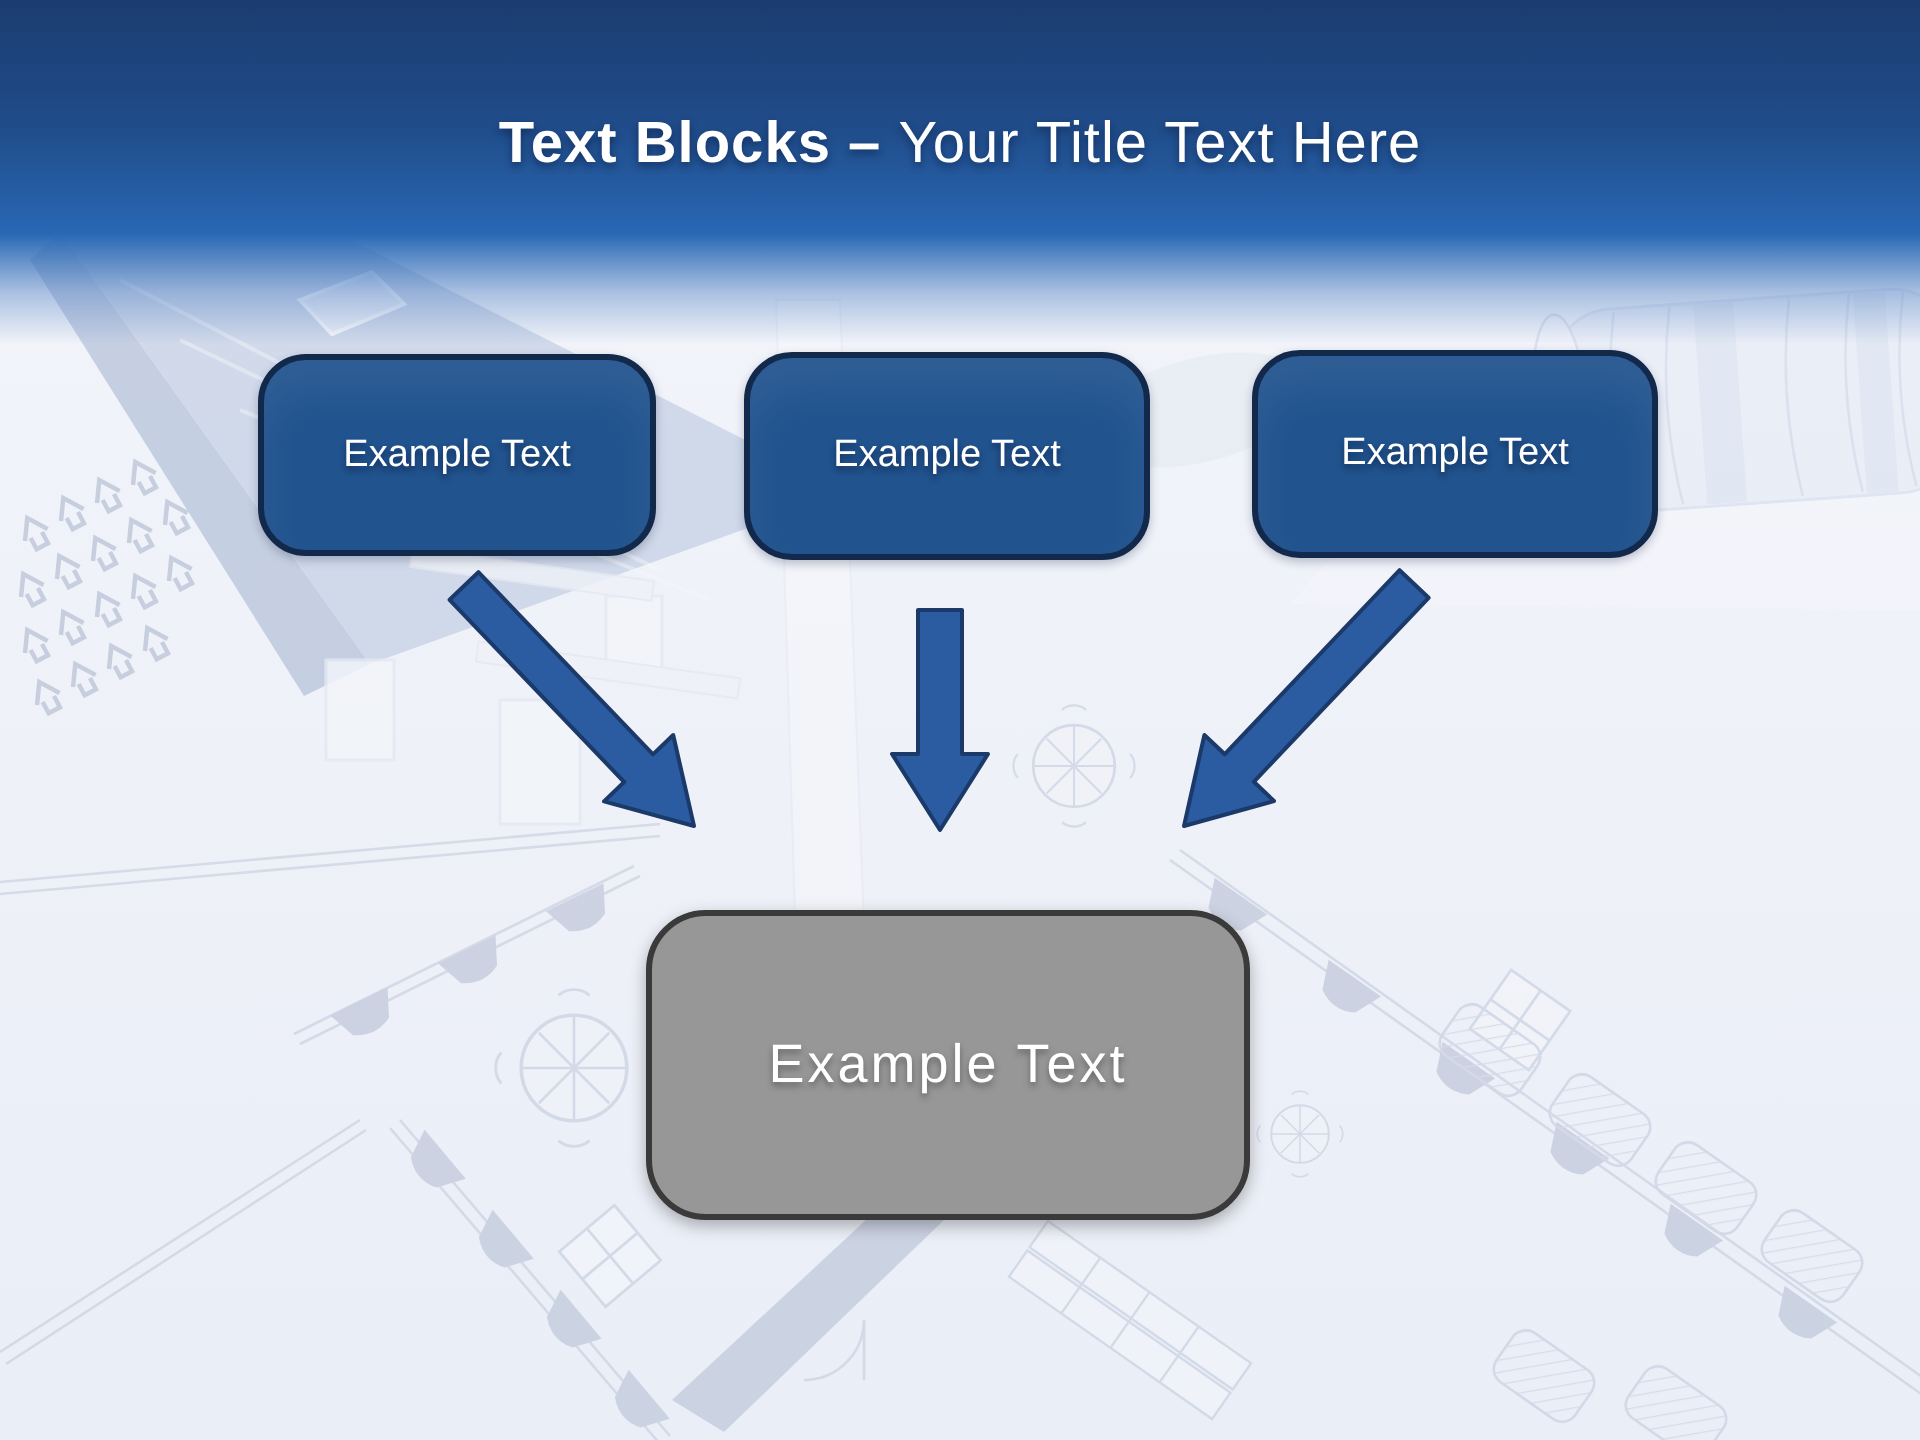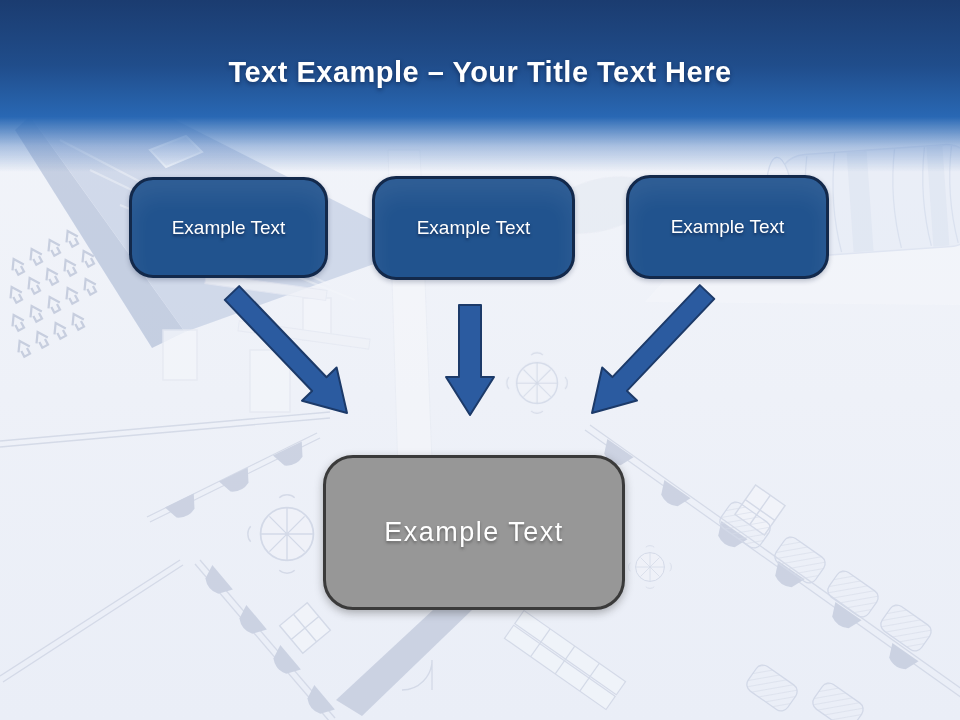--- a/index.html
+++ b/index.html
@@ -18,21 +18,21 @@
       rgba(83,130,196,0.45) 85%,
       rgba(150,180,228,0) 100%);
   }
   .title{
     position:absolute;left:0;top:56px;width:960px;text-align:center;
     color:var(--text-color);font-size:29px;letter-spacing:.5px;
     text-shadow:0 2px 4px rgba(0,10,40,.45);
     white-space:pre;
   }
   .title .b{font-weight:700;}
-  .title .r{font-weight:700;}
+  .title .r{font-weight:400;}
   .tblock{
     position:absolute;display:flex;align-items:center;justify-content:center;
     background:var(--block-fill);
     border:3px solid var(--block-border);
     border-radius:24px;box-sizing:border-box;
     box-shadow:inset 0 16px 22px rgba(255,255,255,.07), 0 2px 5px rgba(10,25,60,.25);
     color:var(--text-color);font-size:19px;
     text-shadow:0 2px 3px rgba(0,10,40,.5);
     cursor:default;
   }
@@ -184,21 +184,21 @@
     <use href="#sofa" transform="translate(745,525) rotate(35)"></use>
     <use href="#sofa" transform="translate(800,560) rotate(35)"></use>
     <use href="#sofa" transform="translate(853,594) rotate(35)"></use>
     <use href="#sofa" transform="translate(906,628) rotate(35)"></use>
     <use href="#sofa" transform="translate(772,688) rotate(35)"></use>
     <use href="#sofa" transform="translate(838,706) rotate(35)"></use>
   </svg>
 
   <div class="header"></div>
 
-  <div class="title"><span class="b">Text Example – </span><span class="r">Your Title Text Here</span></div>
+  <div class="title"><span class="b">Text Blocks – </span><span class="r">Your Title Text Here</span></div>
 
   <div class="tblock tb1">
     <span>Example Text</span>
   </div>
   <div class="tblock tb2">
     <span>Example Text</span>
   </div>
   <div class="tblock tb3">
     <span>Example Text</span>
   </div>

